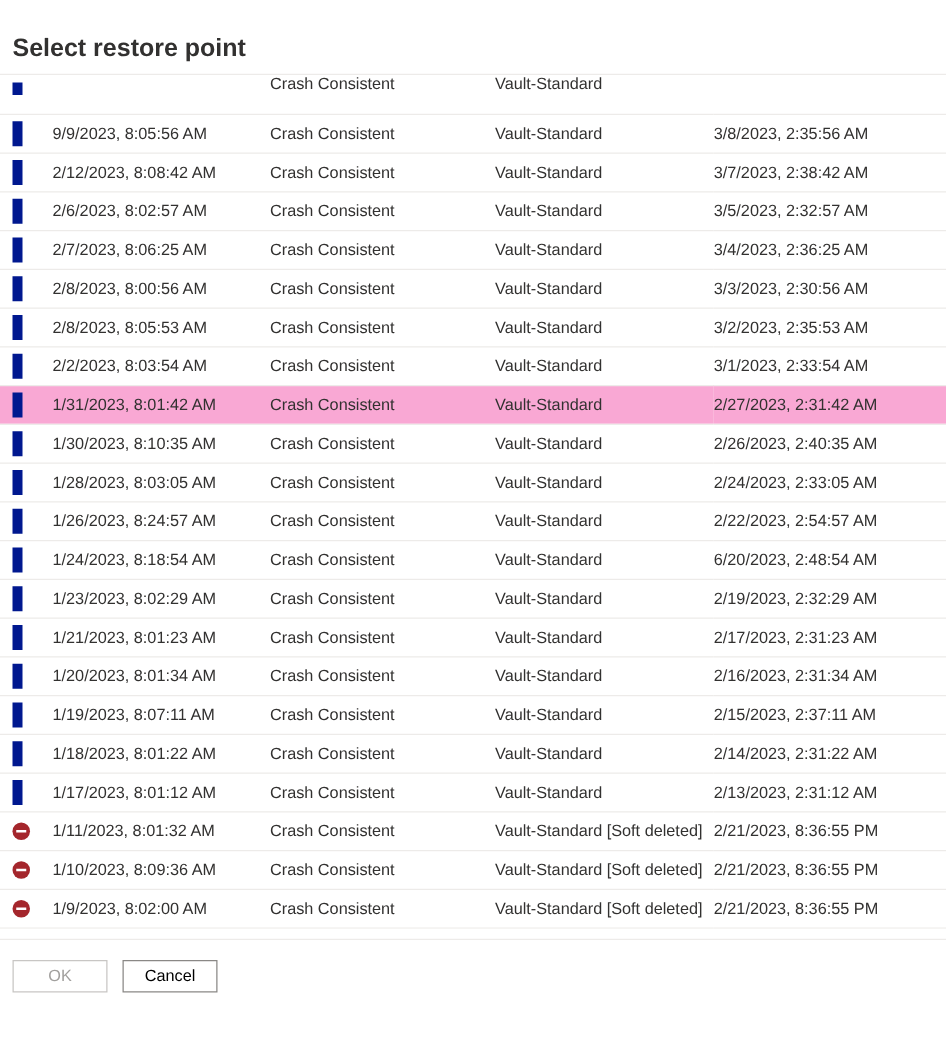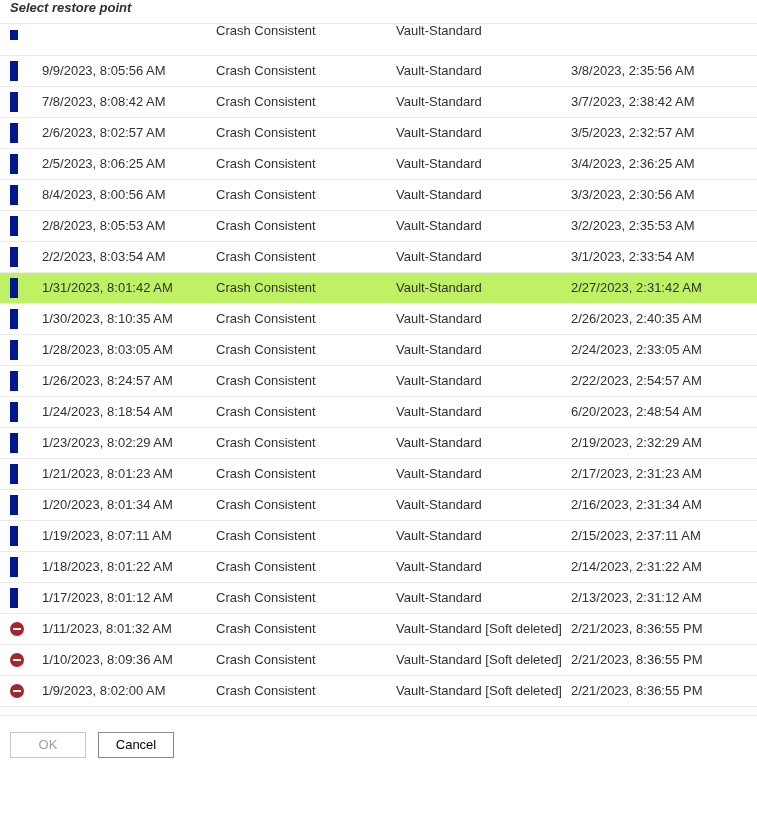--- a/index.html
+++ b/index.html
@@ -4,40 +4,39 @@
   <style>
     * { box-sizing: border-box; margin: 0; padding: 0; }
     body {
       font-family: "Segoe UI", sans-serif;
       font-size: 13px;
       color: #323130;
       background: #fff;
       width: 757px;
     }
     .header {
-      padding: 0 10px 8px 10px;
-      font-size: 13px;
+      padding: 28px 10px 8px 10px;
+      font-size: 20px;
       font-weight: 600;
       border-bottom: 1px solid #edebe9;
-      font-style: italic;
     }
     .table-wrap {
       width: 100%;
       overflow: hidden;
     }
     .tbl {
       width: 100%;
       border-collapse: collapse;
     }
     .tbl tr {
       border-bottom: 1px solid #edebe9;
       height: 31px;
     }
     .tbl tr.hovered {
-      background: #bef264;
+      background: #f9a8d4;
     }
     .tbl td {
       vertical-align: middle;
       white-space: nowrap;
     }
     .col-ind { width: 36px; padding-left: 10px;}
     .col-time { width: 180px; padding-left: 6px;}
     .col-cons { width: 180px; margin-top: 48px; }
     .col-tier { width: 175px; margin-left: 47px; }
     .col-expiry { }
@@ -113,42 +112,42 @@
       </tr>
     <tr>
           <td class="col-ind"><span class="bar"></span></td>
           <td class="col-time">9/9/2023, 8:05:56 AM</td>
           <td class="col-cons">Crash Consistent</td>
           <td class="col-tier">Vault-Standard</td>
           <td class="col-expiry">3/8/2023, 2:35:56 AM</td>
         </tr>
         <tr>
           <td class="col-ind"><span class="bar"></span></td>
-          <td class="col-time">7/8/2023, 8:08:42 AM</td>
+          <td class="col-time">2/12/2023, 8:08:42 AM</td>
           <td class="col-cons">Crash Consistent</td>
           <td class="col-tier">Vault-Standard</td>
           <td class="col-expiry">3/7/2023, 2:38:42 AM</td>
         </tr>
         <tr>
           <td class="col-ind"><span class="bar"></span></td>
           <td class="col-time">2/6/2023, 8:02:57 AM</td>
           <td class="col-cons">Crash Consistent</td>
           <td class="col-tier">Vault-Standard</td>
           <td class="col-expiry">3/5/2023, 2:32:57 AM</td>
         </tr>
         <tr>
           <td class="col-ind"><span class="bar"></span></td>
-          <td class="col-time">2/5/2023, 8:06:25 AM</td>
+          <td class="col-time">2/7/2023, 8:06:25 AM</td>
           <td class="col-cons">Crash Consistent</td>
           <td class="col-tier">Vault-Standard</td>
           <td class="col-expiry">3/4/2023, 2:36:25 AM</td>
         </tr>
         <tr>
           <td class="col-ind"><span class="bar"></span></td>
-          <td class="col-time">8/4/2023, 8:00:56 AM</td>
+          <td class="col-time">2/8/2023, 8:00:56 AM</td>
           <td class="col-cons">Crash Consistent</td>
           <td class="col-tier">Vault-Standard</td>
           <td class="col-expiry">3/3/2023, 2:30:56 AM</td>
         </tr>
         <tr>
           <td class="col-ind"><span class="bar"></span></td>
           <td class="col-time">2/8/2023, 8:05:53 AM</td>
           <td class="col-cons">Crash Consistent</td>
           <td class="col-tier">Vault-Standard</td>
           <td class="col-expiry">3/2/2023, 2:35:53 AM</td>

